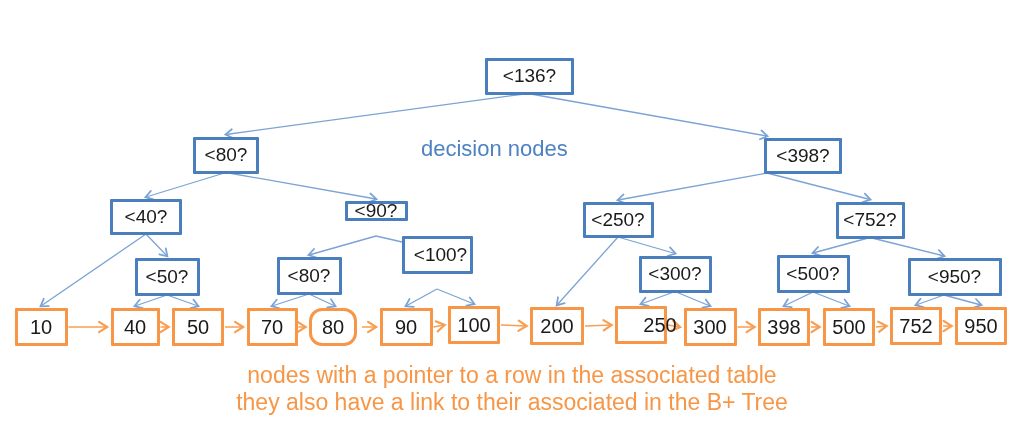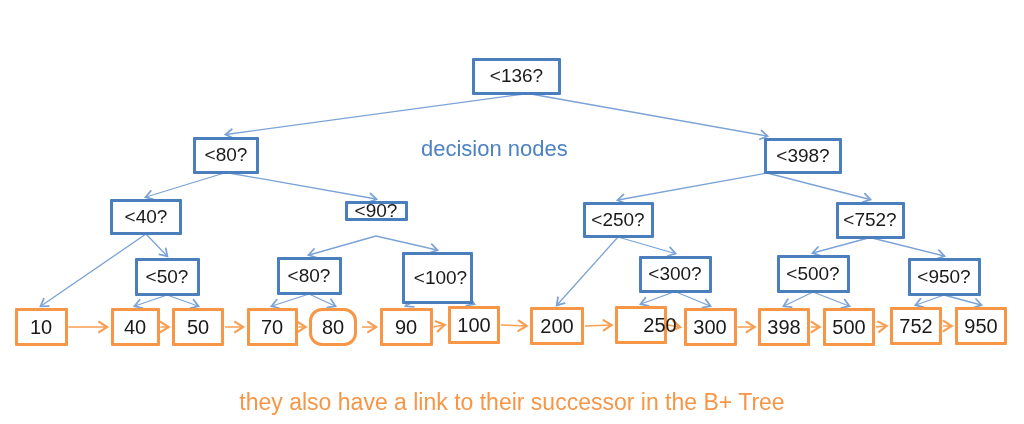--- a/index.html
+++ b/index.html
@@ -121,46 +121,47 @@
       <line x1="501" y1="325" x2="526" y2="326" stroke="#f89e52" stroke-width="1.5" marker-end="url(#ah-orange)"></line>
       <line x1="585" y1="326" x2="611" y2="325" stroke="#f89e52" stroke-width="1.5" marker-end="url(#ah-orange)"></line>
       <line x1="668" y1="325" x2="679.5" y2="327" stroke="#f89e52" stroke-width="1.5" marker-end="url(#ah-orange)"></line>
       <line x1="737.5" y1="327" x2="754" y2="327" stroke="#f89e52" stroke-width="1.5" marker-end="url(#ah-orange)"></line>
       <line x1="811" y1="327" x2="819" y2="327" stroke="#f89e52" stroke-width="1.5" marker-end="url(#ah-orange)"></line>
       <line x1="876" y1="327" x2="886" y2="326" stroke="#f89e52" stroke-width="1.5" marker-end="url(#ah-orange)"></line>
       <line x1="943" y1="326" x2="951" y2="326" stroke="#f89e52" stroke-width="1.5" marker-end="url(#ah-orange)"></line>
     </svg>
 
   <div id="nodes-layer">
-      <div class="dnode" style="left: 472px; top: 57.5px; width: 89px; height: 37px; text-align: center;">&lt;136?</div>
+      <div class="dnode" style="left: 485px; top: 57.5px; width: 89px; height: 37px; text-align: center;">&lt;136?</div>
       <div class="dnode" style="left: 193px; top: 136.5px; width: 66px; height: 37px;">&lt;80?</div>
       <div class="dnode" style="left: 728px; top: 138px; width: 78px; height: 36px; margin-left: 36px;">&lt;398?</div>
       <div class="dnode" style="left: 110px; top: 199px; width: 72px; height: 36px;">&lt;40?</div>
       <div class="dnode" style="left: 344.5px; top: 201px; width: 63px; height: 20px;">&lt;90?</div>
       <div class="dnode" style="left: 582.5px; top: 202px; width: 71px; height: 36px;">&lt;250?</div>
       <div class="dnode" style="left: 835.5px; top: 201.5px; width: 69px; height: 37px;">&lt;752?</div>
       <div class="dnode" style="left: 134.5px; top: 258px; width: 65px; height: 38px;">&lt;50?</div>
       <div class="dnode" style="left: 276.5px; top: 257px; width: 65px; height: 38px;">&lt;80?</div>
-      <div class="dnode" style="left: 401.5px; top: 252px; width: 71px; height: 52px; padding-left: 7px;">&lt;100?</div>
+      <div class="dnode" style="left: 401.5px; top: 236px; width: 71px; height: 38px; padding-left: 7px;">&lt;100?</div>
       <div class="dnode" style="left: 638.5px; top: 255.5px; width: 73px; height: 37px;">&lt;300?</div>
       <div class="dnode" style="left: 776.5px; top: 255px; width: 73px; height: 38px;">&lt;500?</div>
-      <div class="dnode" style="left: 907.5px; top: 258px; width: 73px; height: 38px;">&lt;950?</div>
+      <div class="dnode" style="left: 907.5px; top: 258px; width: 94px; height: 38px;">&lt;950?</div>
       <div class="lnode" style="left: 14.5px; top: 308px; width: 53px; height: 38px;">10</div>
       <div class="lnode" style="left: 110.5px; top: 308px; width: 49px; height: 38px;">40</div>
       <div class="lnode" style="left: 172px; top: 308px; width: 52px; height: 38px;">50</div>
       <div class="lnode" style="left: 246.5px; top: 308px; width: 51px; height: 38px;">70</div>
       <div class="lnode" style="left: 309px; top: 308px; width: 48px; height: 38px; border-radius: 13px;">80</div>
       <div class="lnode" style="left: 379.5px; top: 308px; width: 53px; height: 38px;">90</div>
       <div class="lnode" style="left: 448px; top: 306px; width: 52px; height: 38px;">100</div>
       <div class="lnode" style="left: 530px; top: 307px; width: 54px; height: 38px;">200</div>
       <div class="lnode" style="left: 615px; top: 306px; width: 52px; height: 38px; padding-left: 38px;">250</div>
       <div class="lnode" style="left: 683.5px; top: 308px; width: 53px; height: 38px;">300</div>
       <div class="lnode" style="left: 758px; top: 308px; width: 52px; height: 38px;">398</div>
       <div class="lnode" style="left: 823px; top: 308px; width: 52px; height: 38px;">500</div>
       <div class="lnode" style="left: 890px; top: 307px; width: 52px; height: 38px;">752</div>
       <div class="lnode" style="left: 955px; top: 307px; width: 52px; height: 38px;">950</div>
     </div>
 
   <div class="decision-label">decision nodes</div>
 
+  <div class="caption line1">nodes with a pointer to a row in the associated table</div>
 
-  <div class="caption line2">they also have a link to their successor in the B+ Tree</div>
+  <div class="caption line2">they also have a link to their associated in the B+ Tree</div>
 </div>
 
 </body></html>

